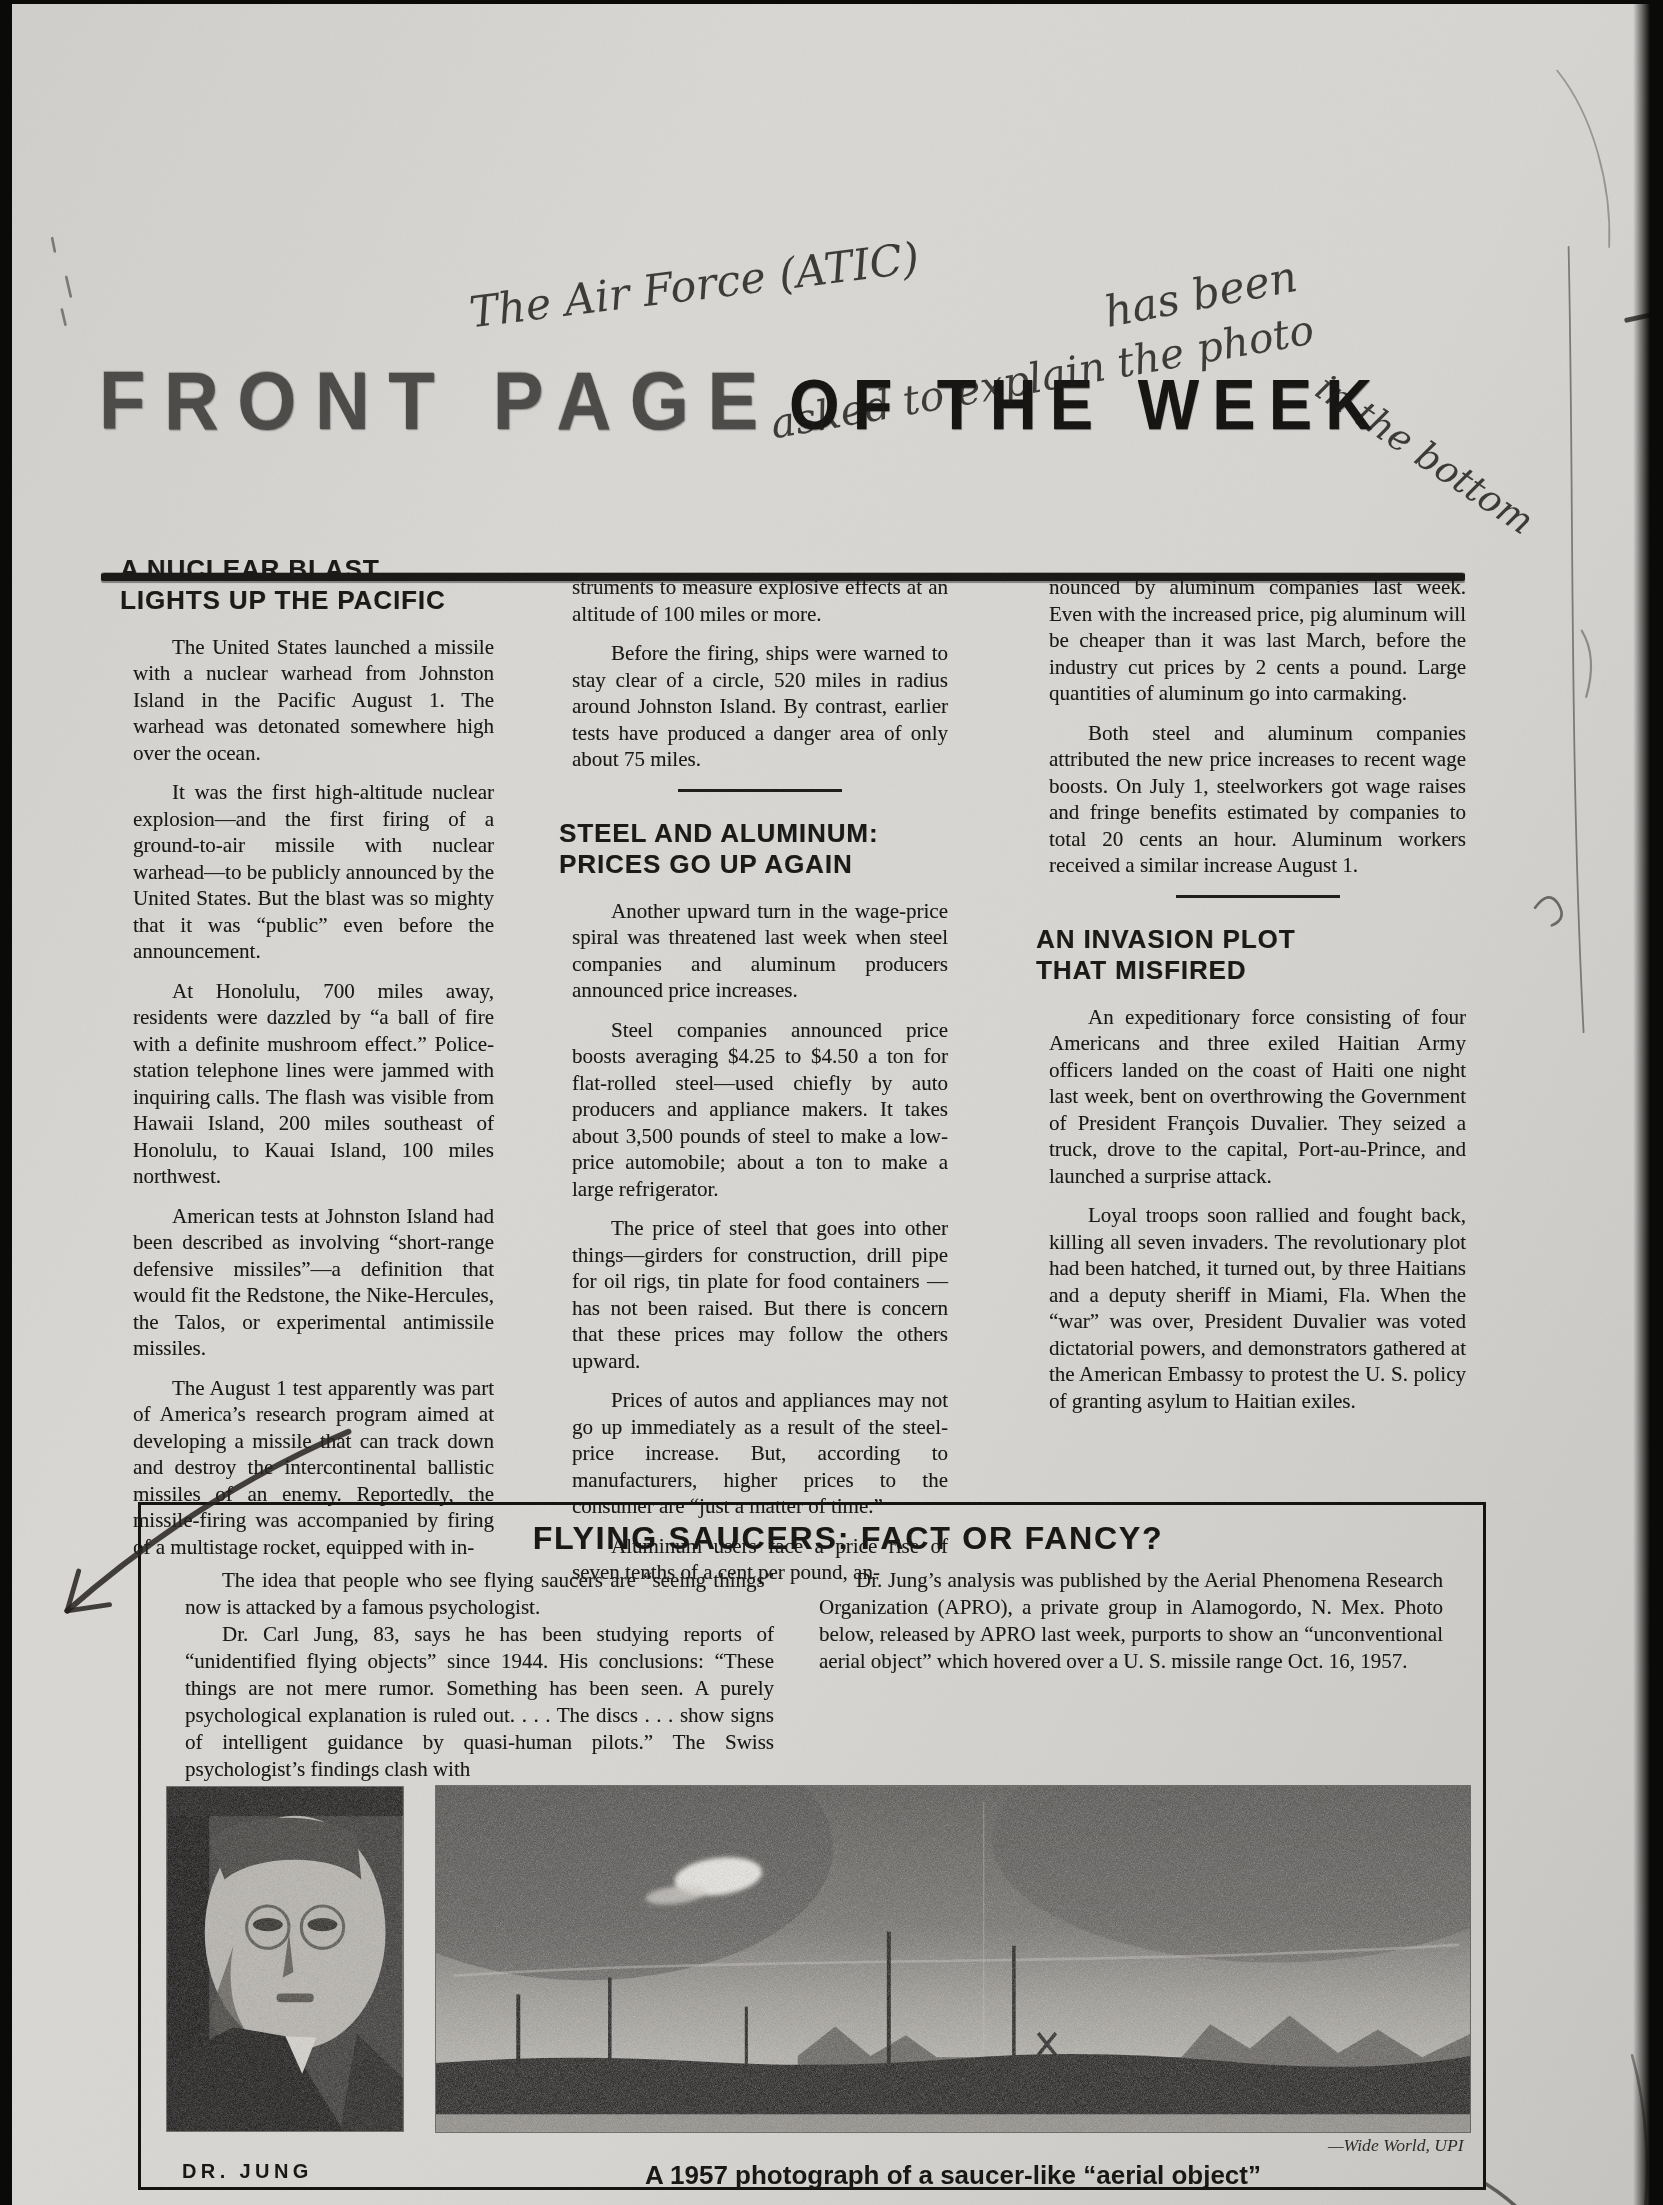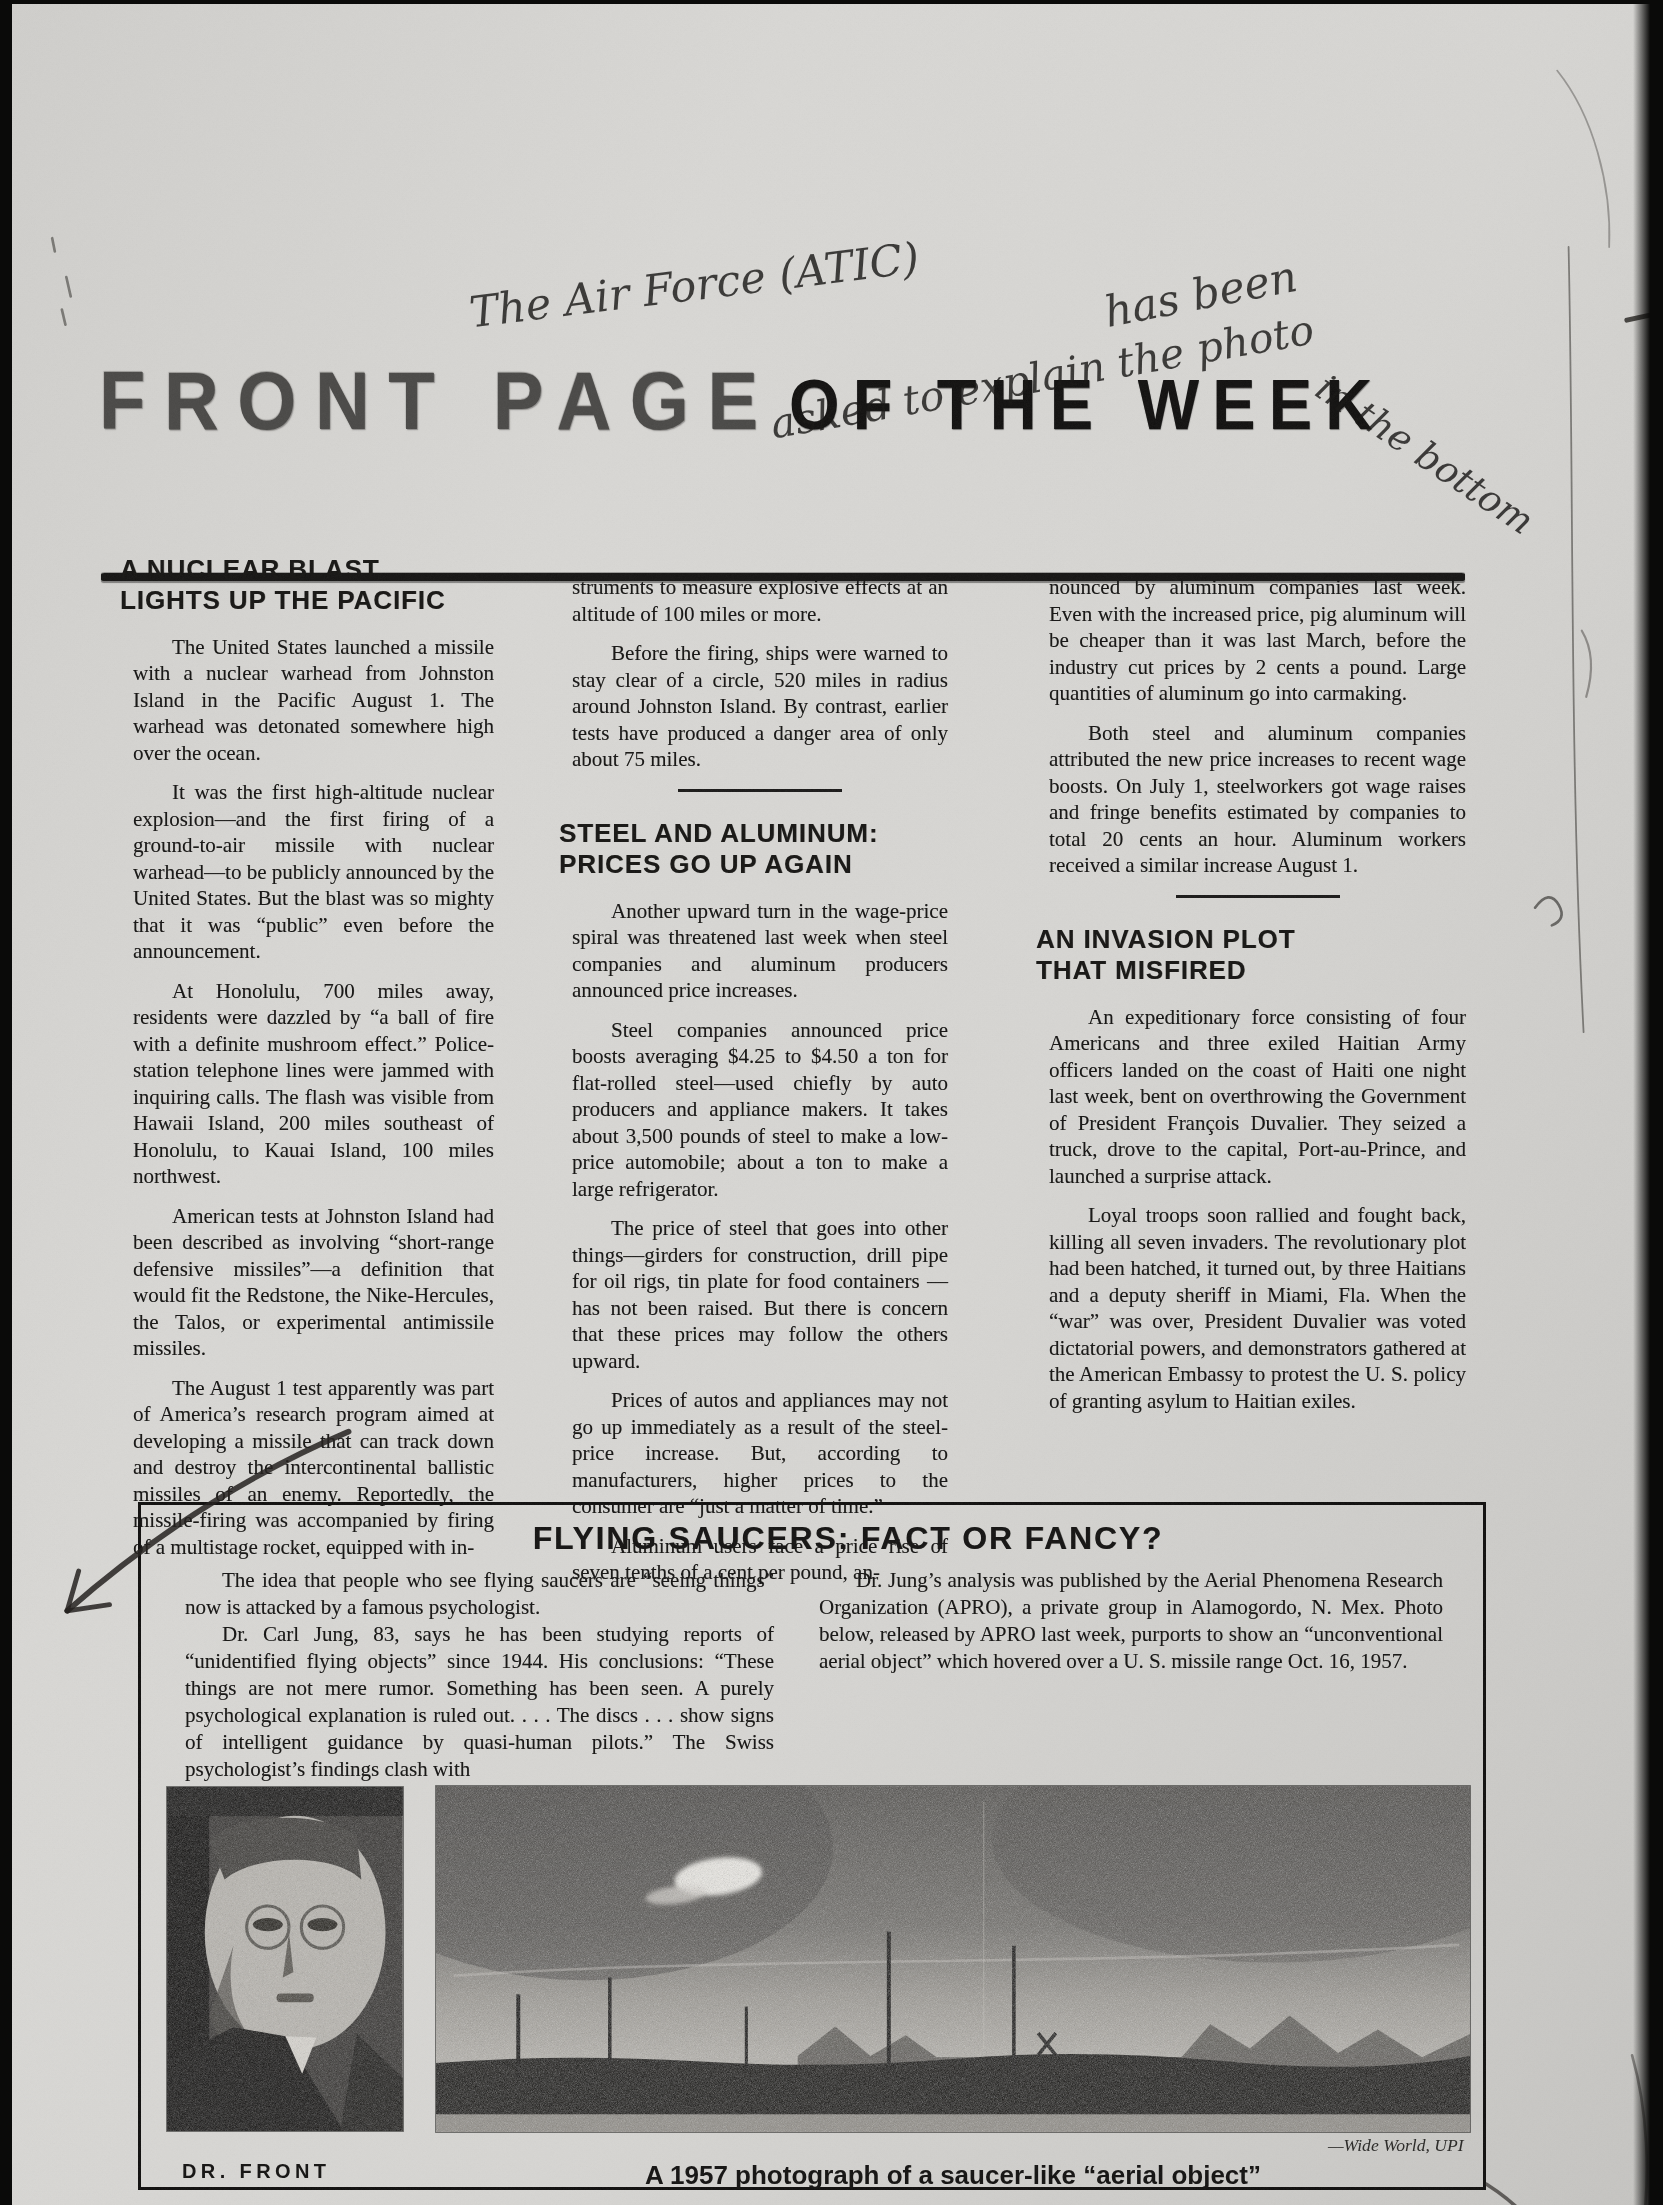--- a/index.html
+++ b/index.html
@@ -181,21 +181,21 @@
         <rect x="700" y="500" width="7" height="150" fill="#141312"></rect>
         <rect x="1022" y="330" width="9" height="320" fill="#131211"></rect>
         <rect x="1306" y="362" width="8" height="285" fill="#151413"></rect>
         <path d="M 1365 560 l 40 50 M 1405 560 l -40 50" stroke="#1a1918" stroke-width="8"></path>
         <rect x="1240" y="36" width="3" height="560" fill="#cdcac4" opacity=".35"></rect>
         <rect width="2344" height="784" filter="url(#grainB)" opacity="0.5"></rect>
       </svg>
     </div>
 
     <div id="photo-credit">—Wide World, UPI</div>
-    <div id="jung-label">DR. FRONT</div>
+    <div id="jung-label">DR. JUNG</div>
     <div id="ufo-caption">A 1957 photograph of a saucer-like “aerial object”</div>
   </section>
 
   <svg class="artifacts" width="1664" height="2556" viewBox="0 0 3772 5795" xmlns="http://www.w3.org/2000/svg">
     <g fill="none" stroke="#221f1c" stroke-linecap="round">
 
       <path d="M 152 3652 C 330 3496 540 3352 790 3246" stroke-width="13" opacity=".85"></path>
       <path d="M 152 3652 l 96 -14" stroke-width="11" opacity=".85"></path>
       <path d="M 152 3652 l 26 -90" stroke-width="11" opacity=".85"></path>
 

